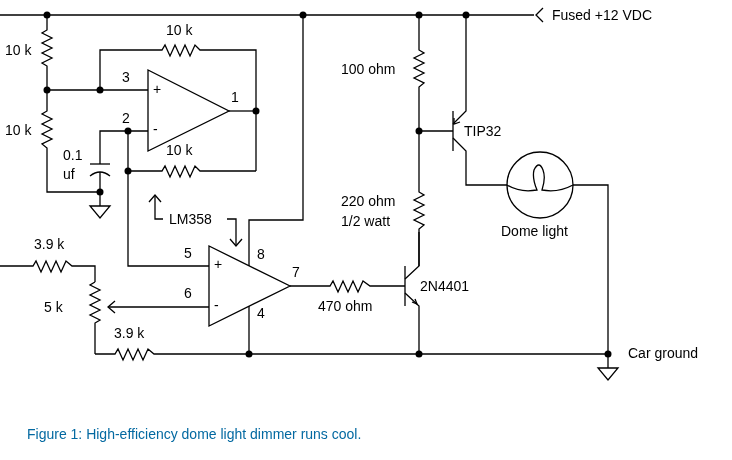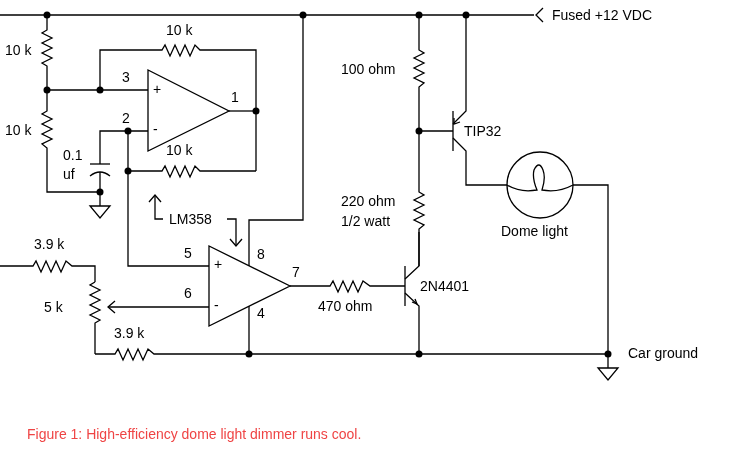--- a/index.html
+++ b/index.html
@@ -2,21 +2,21 @@
 <html><head>
 <meta charset="utf-8">
 <style>
   html, body { margin: 0; padding: 0; background: #ffffff; }
   body { width: 732px; height: 460px; position: relative; overflow: hidden; font-family: "Liberation Sans", sans-serif; }
   svg { position: absolute; left: 0; top: 0; }
   .w { stroke: #000; stroke-width: 1.3; fill: none; }
   .dot { fill: #000; }
   text { font-family: "Liberation Sans", sans-serif; font-size: 14px; fill: #000; }
   .pin { font-size: 14px; }
-  .caption { position: absolute; left: 27px; top: 426px; font-size: 14px; color: #ef4444; font-family: "Liberation Sans", sans-serif; }
+  .caption { position: absolute; left: 27px; top: 426px; font-size: 14px; color: #0369a1; font-family: "Liberation Sans", sans-serif; }
 </style>
 </head>
 <body>
 
 <svg width="732" height="460" viewBox="0 0 732 460">
 
   <g>
     <line class="w" x1="0" y1="15" x2="534" y2="15"></line>
     <polyline class="w" points="543,8 536,15 543,22"></polyline>
   </g>

